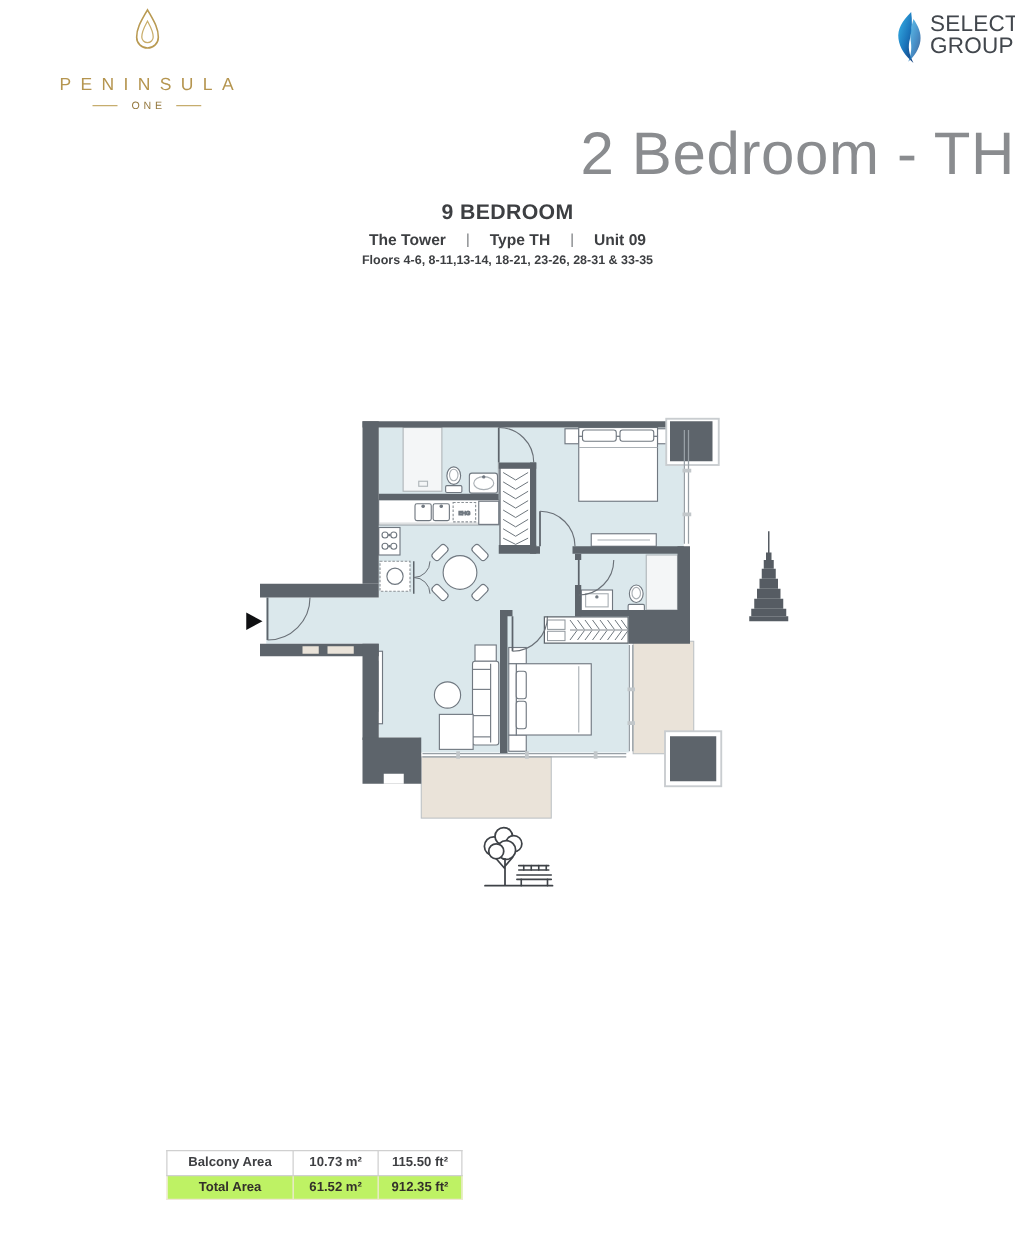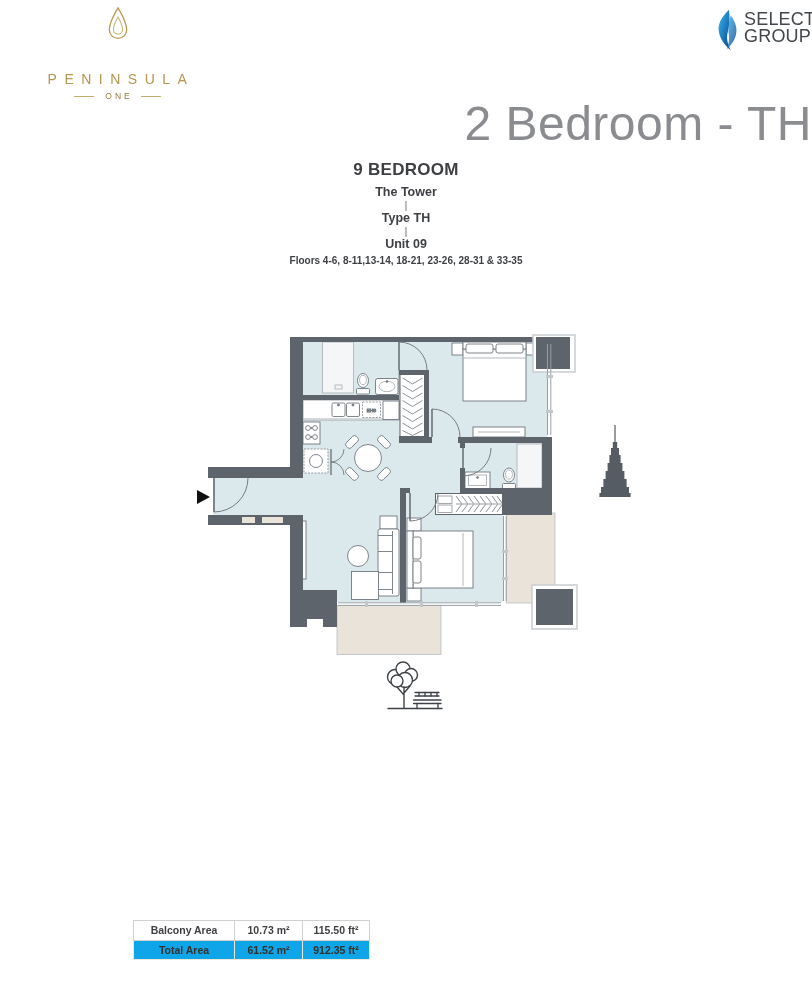--- a/index.html
+++ b/index.html
@@ -2,43 +2,43 @@
 <html><head>
 <meta charset="utf-8">
 <style>
   html,body{margin:0;padding:0;}
   body{width:812px;height:1000px;position:relative;background:#ffffff;
        font-family:"Liberation Sans",sans-serif;overflow:hidden;}
   .abs{position:absolute;}
 
   
   .pen-logo{left:15px;top:6px;width:205px;text-align:center;}
-  .pen-name{font-size:14px;letter-spacing:7.5px;color:#b5954f;margin-top:19px;text-indent:7px;}
+  .pen-name{font-size:14px;letter-spacing:7.5px;color:#b5954f;margin-top:6px;text-indent:7px;}
   .pen-one-row{display:flex;align-items:center;justify-content:center;gap:8px;margin-top:4px;}
   .pen-rule{width:20px;height:1px;background:#c6ad6e;}
   .pen-one{font-size:8.5px;letter-spacing:3px;color:#95793f;text-indent:3px;}
 
   
   .sel-logo{left:716px;top:8px;display:flex;gap:4px;align-items:flex-start;}
   .sel-text{font-size:18px;line-height:16.5px;color:#42474d;letter-spacing:0.2px;margin-top:3px;}
 
   
   .page-title{top:96px;left:0;width:100%;text-align:right;font-size:48px;color:#8a8c8f;letter-spacing:0.5px;}
   .unit-block{top:160px;left:0;width:100%;text-align:center;color:#3d3f42;}
   .unit-heading{font-size:17px;font-weight:700;letter-spacing:0.3px;}
-  .unit-info{margin-top:5px;font-size:12.5px;font-weight:700;display:flex;justify-content:center;align-items:center;flex-direction:column;}
+  .unit-info{margin-top:5px;font-size:12.5px;font-weight:700;display:flex;justify-content:center;align-items:center;}
   .unit-info .sep{color:#74777a;font-weight:400;margin:0 16px;font-size:11.5px;}
   .unit-floors{margin-top:4px;font-size:10px;font-weight:700;}
 
   
   .area-table{left:133px;top:920px;width:236px;border-collapse:collapse;
               font-size:10.5px;color:#3e3f42;table-layout:fixed;}
   .area-table td{border:1px solid #d0d0d0;height:18.5px;text-align:center;
                  font-weight:700;padding:0;background:#fff;}
-  .area-table tr.hl td{background:#0ea5e9;border-color:#efe7d6;color:#33302a;}
+  .area-table tr.hl td{background:#bef264;border-color:#efe7d6;color:#33302a;}
 
   svg text{font-family:"Liberation Sans",sans-serif;}
 </style>
 </head>
 <body>
 
 <div class="abs pen-logo">
   <svg width="28" height="42" viewBox="0 0 30 46">
     <path d="M15 2 C10 11 5.5 17.5 5.5 26 a9.5 9.5 0 0 0 19 0 C24.5 17.5 20 11 15 2 Z" fill="none" stroke="#b99a52" stroke-width="1.4"></path>
     <path d="M15 12 C12.3 17 10 20.8 10 25.8 a5 5 0 0 0 10 0 C20 20.8 17.7 17 15 12 Z" fill="none" stroke="#c9ad6a" stroke-width="1.1"></path>

